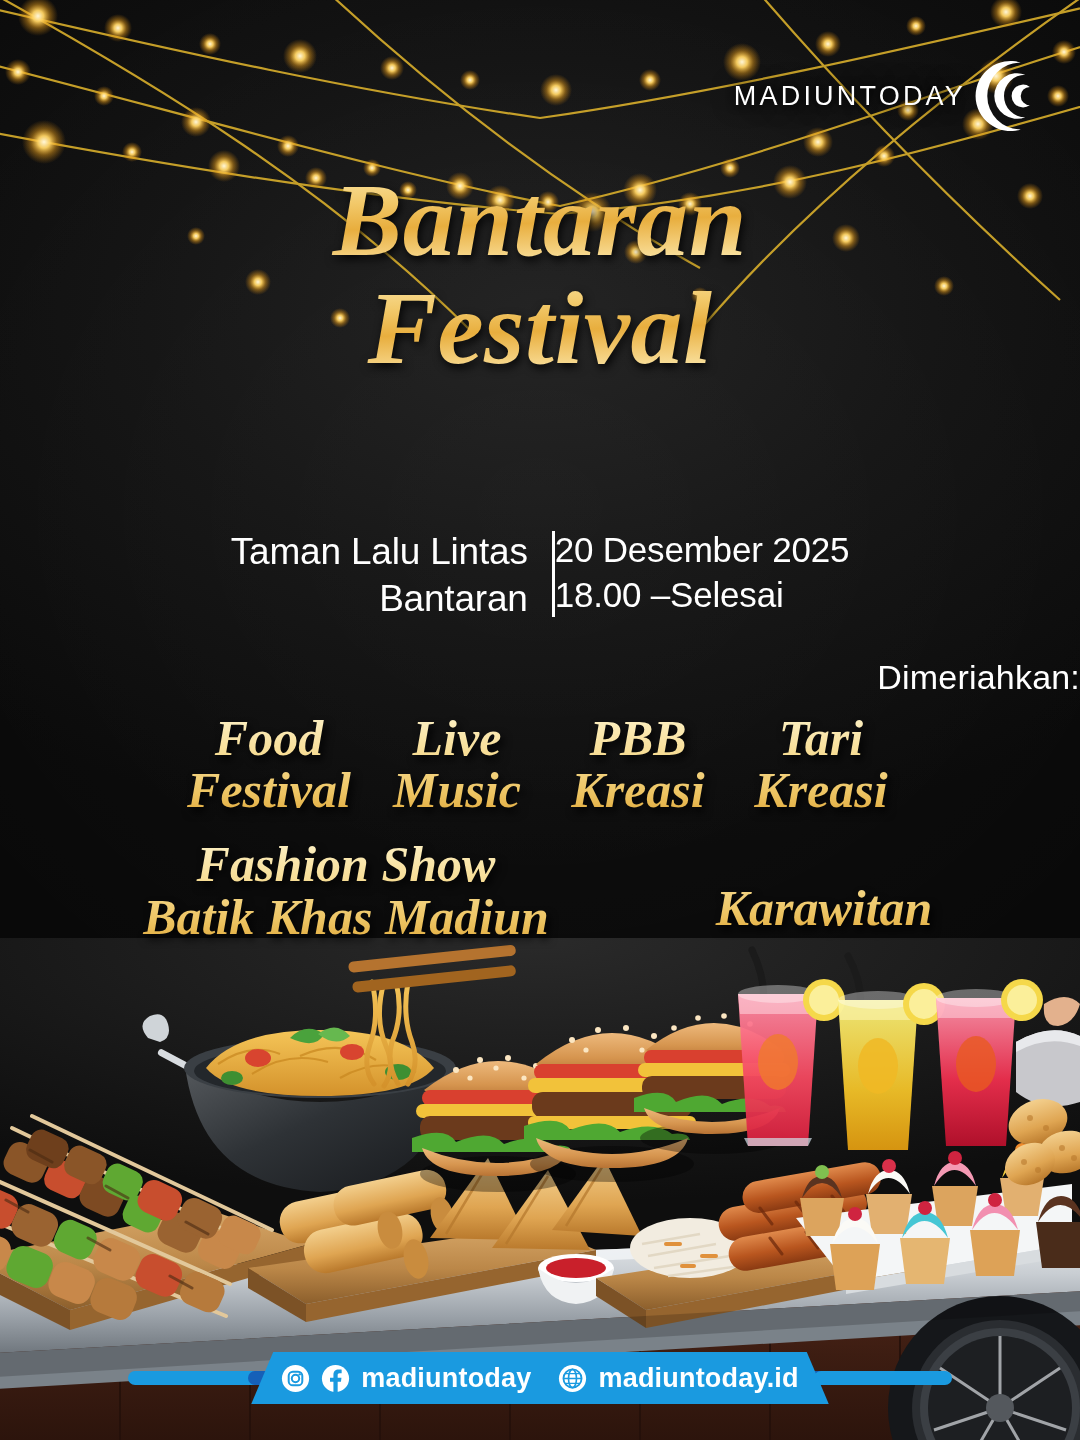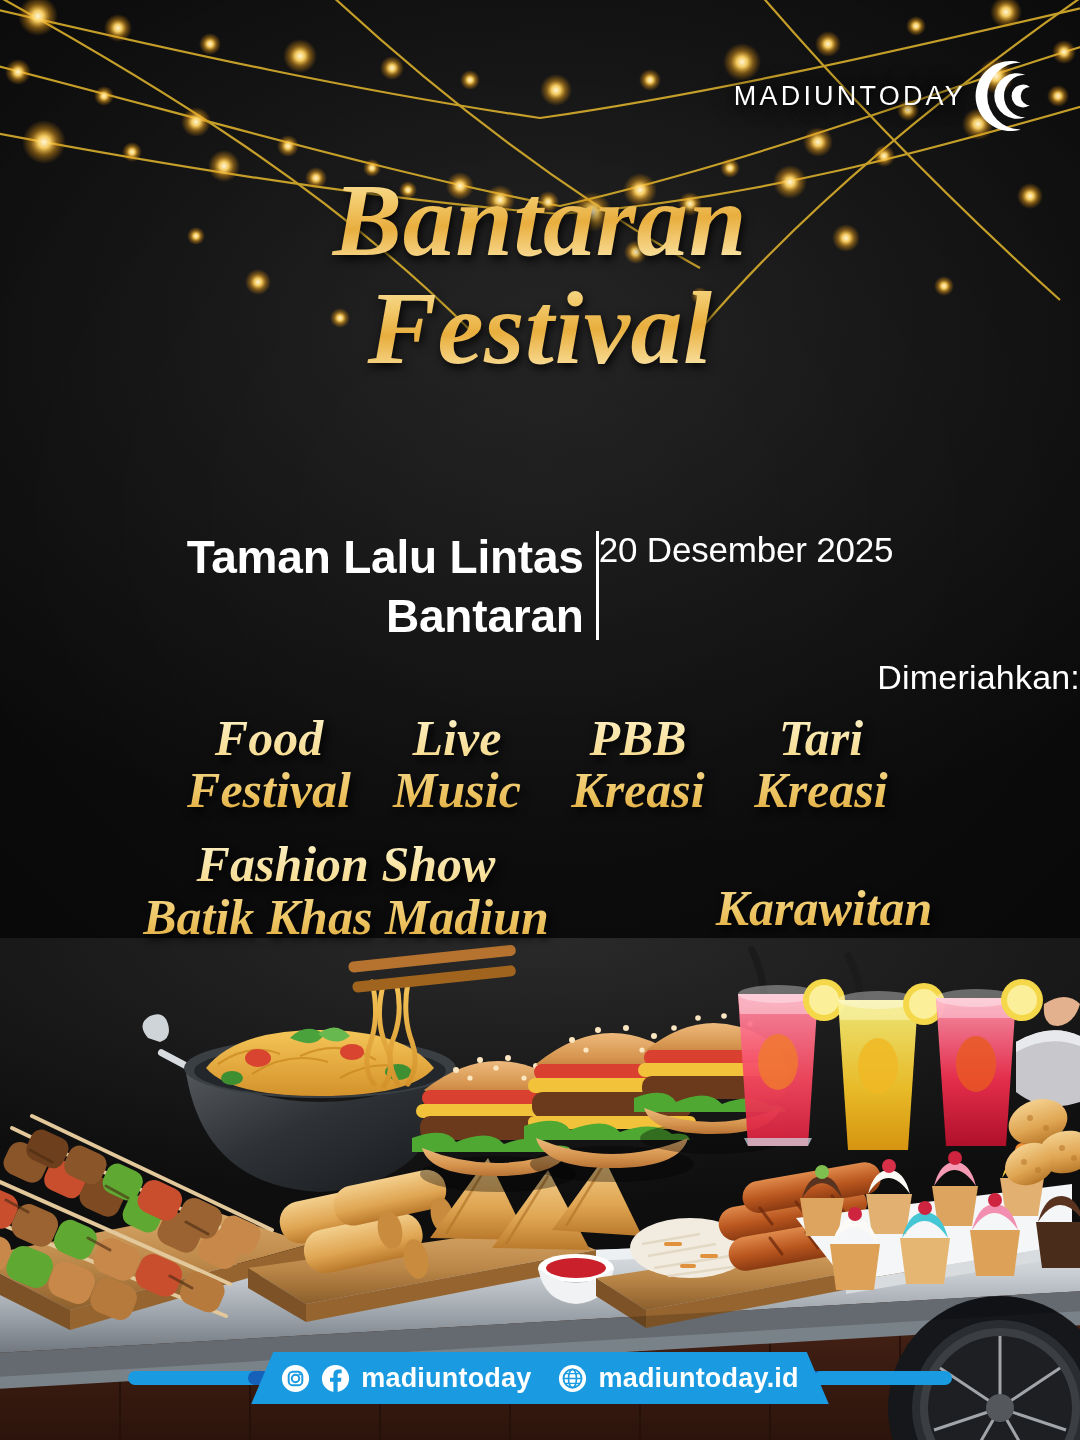--- a/index.html
+++ b/index.html
@@ -59,22 +59,22 @@
   }
   .title-line.l2 { font-size:108px; }
 
   
   .info {
     position:absolute; left:0; top:528px; width:1080px;
     display:flex; justify-content:center; align-items:stretch;
     z-index:5;
   }
   .info-left {
-    text-align:right; padding-right:12px;
-    color:#fff; font-size:46px; line-height:1.28; font-weight:700;
+    text-align:right; padding-right:24px;
+    color:#fff; font-size:37px; line-height:1.28; font-weight:400;
     letter-spacing:-0.2px;
   }
   .info-div { width:3px; background:#ffffff; margin:3px 0 6px; }
   .info-right {
     text-align:left; 
     color:#fff; font-size:35px; line-height:1.28; font-weight:400;
     letter-spacing:-0.2px;
   }
 
   
@@ -244,20 +244,21 @@
   </div>
 
   <div class="info">
     <div class="info-left">
       <div>Taman Lalu Lintas</div>
       <div>Bantaran</div>
     </div>
     <div class="info-div"></div>
     <div class="info-right">
       <div>20 Desember 2025</div>
+      <div>18.00 –Selesai</div>
     </div>
   </div>
 
   <div class="dimeriahkan">Dimeriahkan:</div>
 
   <div class="attr-row1">
     <div class="cell c1 gold-item">
       <div>Food</div>
       <div>Festival</div>
     </div>

